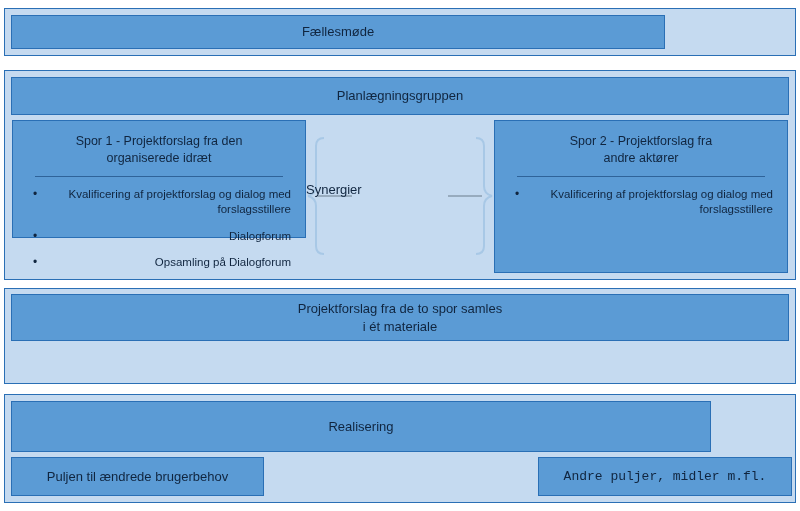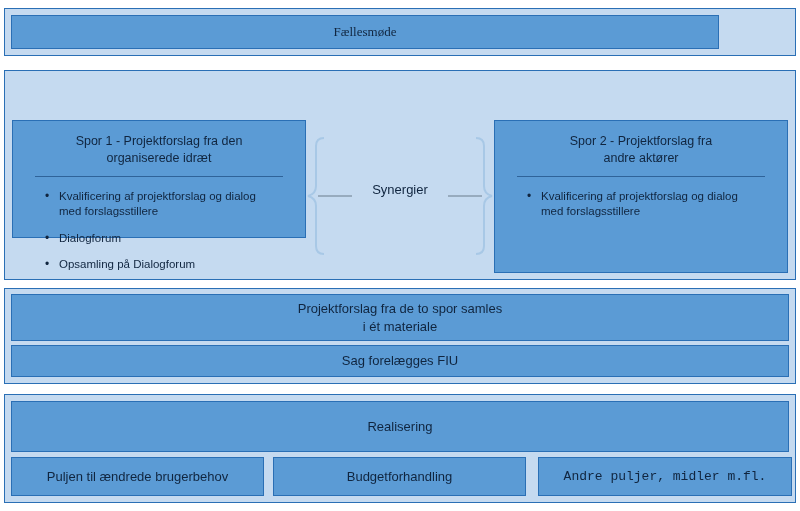--- a/index.html
+++ b/index.html
@@ -36,21 +36,21 @@
     justify-content: center;
     text-align: center;
     color: #10253f;
     font-size: 13px;
     line-height: 1.35;
   }
   .bluebar.small { font-size: 13px; }
 
   
   #faellesmoede-outer { left: 4px;  top: 8px;   width: 792px; height: 48px; }
-  #faellesmoede-bar   { left: 11px; top: 15px;  width: 708px; height: 34px; font-family: Liberation Serif, serif; }
+  #faellesmoede-bar   { left: 11px; top: 15px;  width: 654px; height: 34px; }
 
   
   #plan-outer   { left: 4px;  top: 70px;  width: 792px; height: 210px; }
   #plan-bar     { left: 11px; top: 77px;  width: 778px; height: 38px; }
 
   
   .track {
     position: absolute;
     background: #5b9bd5;
     border: 1px solid #2a6fb5;
@@ -66,23 +66,24 @@
     color: #10253f;
     line-height: 1.35;
     margin: 2px 4px 0 4px;
   }
   .track-rule {
     height: 1px;
     background: #2f6399;
     margin: 9px 10px 10px 10px;
   }
   .bullets {
-    margin: 12px;
+    margin: 0;
     padding: 0 2px 0 20px;
     list-style: none;
+    text-align: right;
   }
   .bullets li {
     position: relative;
     font-size: 11.5px;
     color: #10253f;
     line-height: 1.35;
     margin-bottom: 11px;
     padding-left: 2px;
   }
   .bullets li:before {
@@ -100,51 +101,53 @@
     left: 306px;
     top: 120px;
     width: 188px;
     height: 153px;
   }
   #synergy-label {
     position: absolute;
     left: 0;
     top: 62px;
     width: 188px;
-    text-align: center;
     font-size: 13px;
     color: #10253f;
   }
   #synergy-wrap svg { position: absolute; left: 0; top: 0; }
 
   
   #merge-outer { left: 4px;  top: 288px; width: 792px; height: 96px; }
   #merge-bar   { left: 11px; top: 294px; width: 778px; height: 47px; text-align: center; }
   #fiu-bar     { left: 11px; top: 345px; width: 778px; height: 32px; }
 
   
   #real-outer  { left: 4px;  top: 394px; width: 792px; height: 109px; }
-  #real-bar    { left: 11px; top: 401px; width: 778px; height: 51px; }
+  #real-bar    { left: 11px; top: 401px; width: 700px; height: 51px; }
   #pulje1      { left: 11px; top: 457px; width: 253px; height: 39px; }
   #pulje2      { left: 273px;top: 457px; width: 253px; height: 39px; }
   #pulje3      { left: 538px;top: 457px; width: 254px; height: 39px; font-family: Liberation Mono, monospace; }
 
   .multiline { white-space: pre-line; }
 </style>
 </head>
 <body>
 
 <div id="canvas">
 
   <div class="outer" id="faellesmoede-outer"></div>
   <div class="bluebar" id="faellesmoede-bar">
     <span>Fællesmøde</span>
   </div>
 
   <div class="outer" id="plan-outer"></div>
+  <div class="bluebar" id="plan-bar">
+    <span>Planlægningsgruppen</span>
+  </div>
 
   <div class="track" id="track1">
     <div class="track-title multiline">Spor 1 - Projektforslag fra den
 organiserede idræt</div>
     <div class="track-rule"></div>
     <ul class="bullets">
       <li>Kvalificering af projektforslag og dialog med forslagsstillere</li>
       <li>Dialogforum</li>
       <li>Opsamling på Dialogforum</li>
     </ul>
@@ -167,31 +170,25 @@
     <ul class="bullets">
       <li>Kvalificering af projektforslag og dialog med forslagsstillere</li>
     </ul>
   </div>
 
   <div class="outer" id="merge-outer"></div>
   <div class="bluebar" id="merge-bar">
     <span class="multiline">Projektforslag fra de to spor samles
 i ét materiale</span>
   </div>
-  <div class="bluebar" id="fiu-bar">
-    <span>Sag forelægges FIU</span>
-  </div>
 
   <div class="outer" id="real-outer"></div>
   <div class="bluebar" id="real-bar">
     <span>Realisering</span>
   </div>
   <div class="bluebar small" id="pulje1">
     <span>Puljen til ændrede brugerbehov</span>
   </div>
-  <div class="bluebar small" id="pulje2">
-    <span>Budgetforhandling</span>
-  </div>
   <div class="bluebar small" id="pulje3">
     <span>Andre puljer, midler m.fl.</span>
   </div>
 
 </div>
 
 </body></html>

